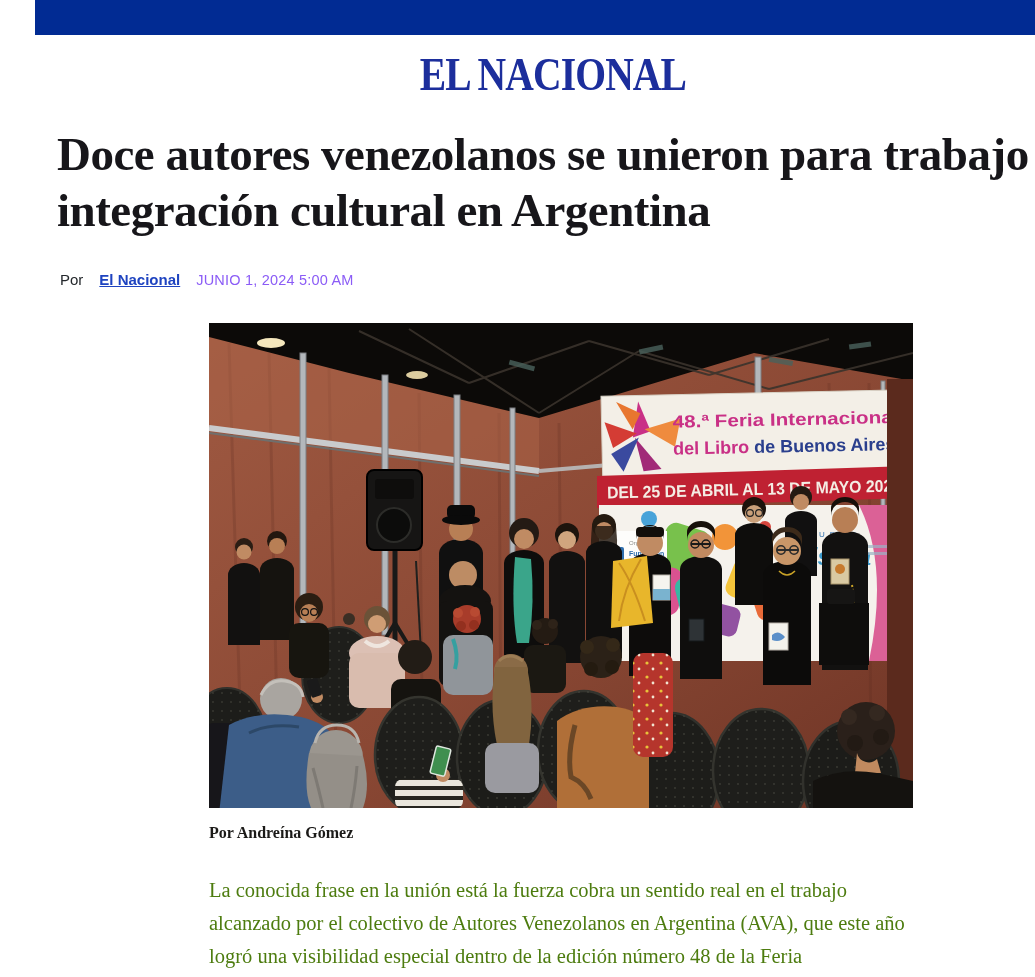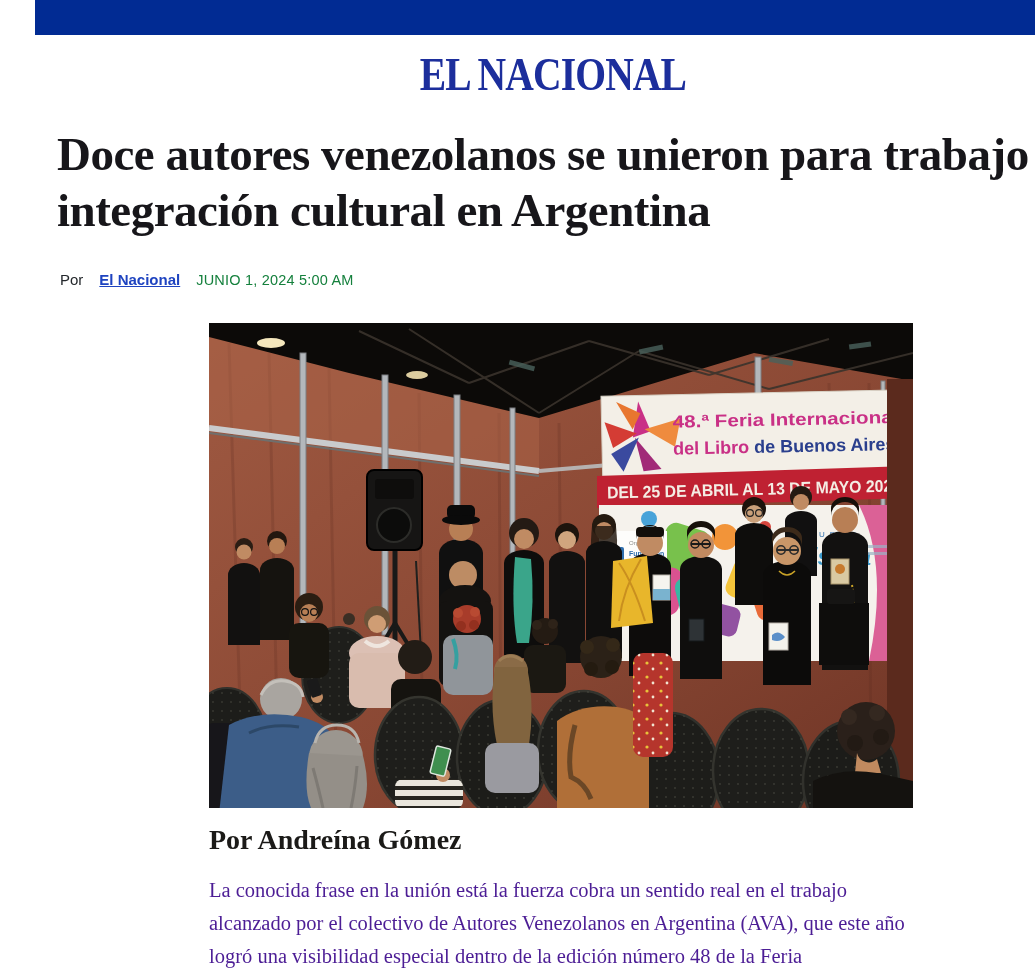--- a/index.html
+++ b/index.html
@@ -9,28 +9,28 @@
   .masthead{position:absolute;left:0;top:48px;width:1035px;text-align:center;}
   .logo{display:inline-block;font-family:"Liberation Serif",serif;font-weight:700;
         font-size:46px;color:#1c2e9c;letter-spacing:-1px;transform:scaleX(0.86);
         transform-origin:center;white-space:nowrap;}
   .headline{position:absolute;left:22px;top:126px;width:1000px;margin:0;
             font-family:"Liberation Serif",serif;font-weight:600;font-size:47px;
             line-height:1.2;color:#17161a;letter-spacing:-0.5px;}
   .byline{position:absolute;left:25px;top:271px;font-size:15px;color:#23272b;
           display:flex;align-items:baseline;gap:16px;}
   .byline .author{color:#1e43c0;font-weight:700;text-decoration:underline;cursor:pointer;}
-  .byline .date{color:#15803d;letter-spacing:0.2px;font-size:14.5px;}
+  .byline .date{color:#8b5cf6;letter-spacing:0.2px;font-size:14.5px;}
   .photo{position:absolute;left:174px;top:323px;width:704px;height:485px;background:#120d0b;}
   .photo svg{display:block;}
   .caption{position:absolute;left:174px;top:824px;font-family:"Liberation Serif",serif;
-           font-weight:700;font-size:28px;color:#1b1a18;}
+           font-weight:700;font-size:16px;color:#1b1a18;}
   .bodytext{position:absolute;left:174px;top:874px;width:708px;margin:0;
             font-family:"Liberation Serif",serif;font-size:20.5px;line-height:1.6;
-            color:#4c1d95;}
+            color:#4d7c0f;}
 </style>
 </head>
 <body>
 
 <div class="canvas">
 
   <div class="topbar"></div>
 
   <div class="masthead">
     <span class="logo">EL NACIONAL</span>

